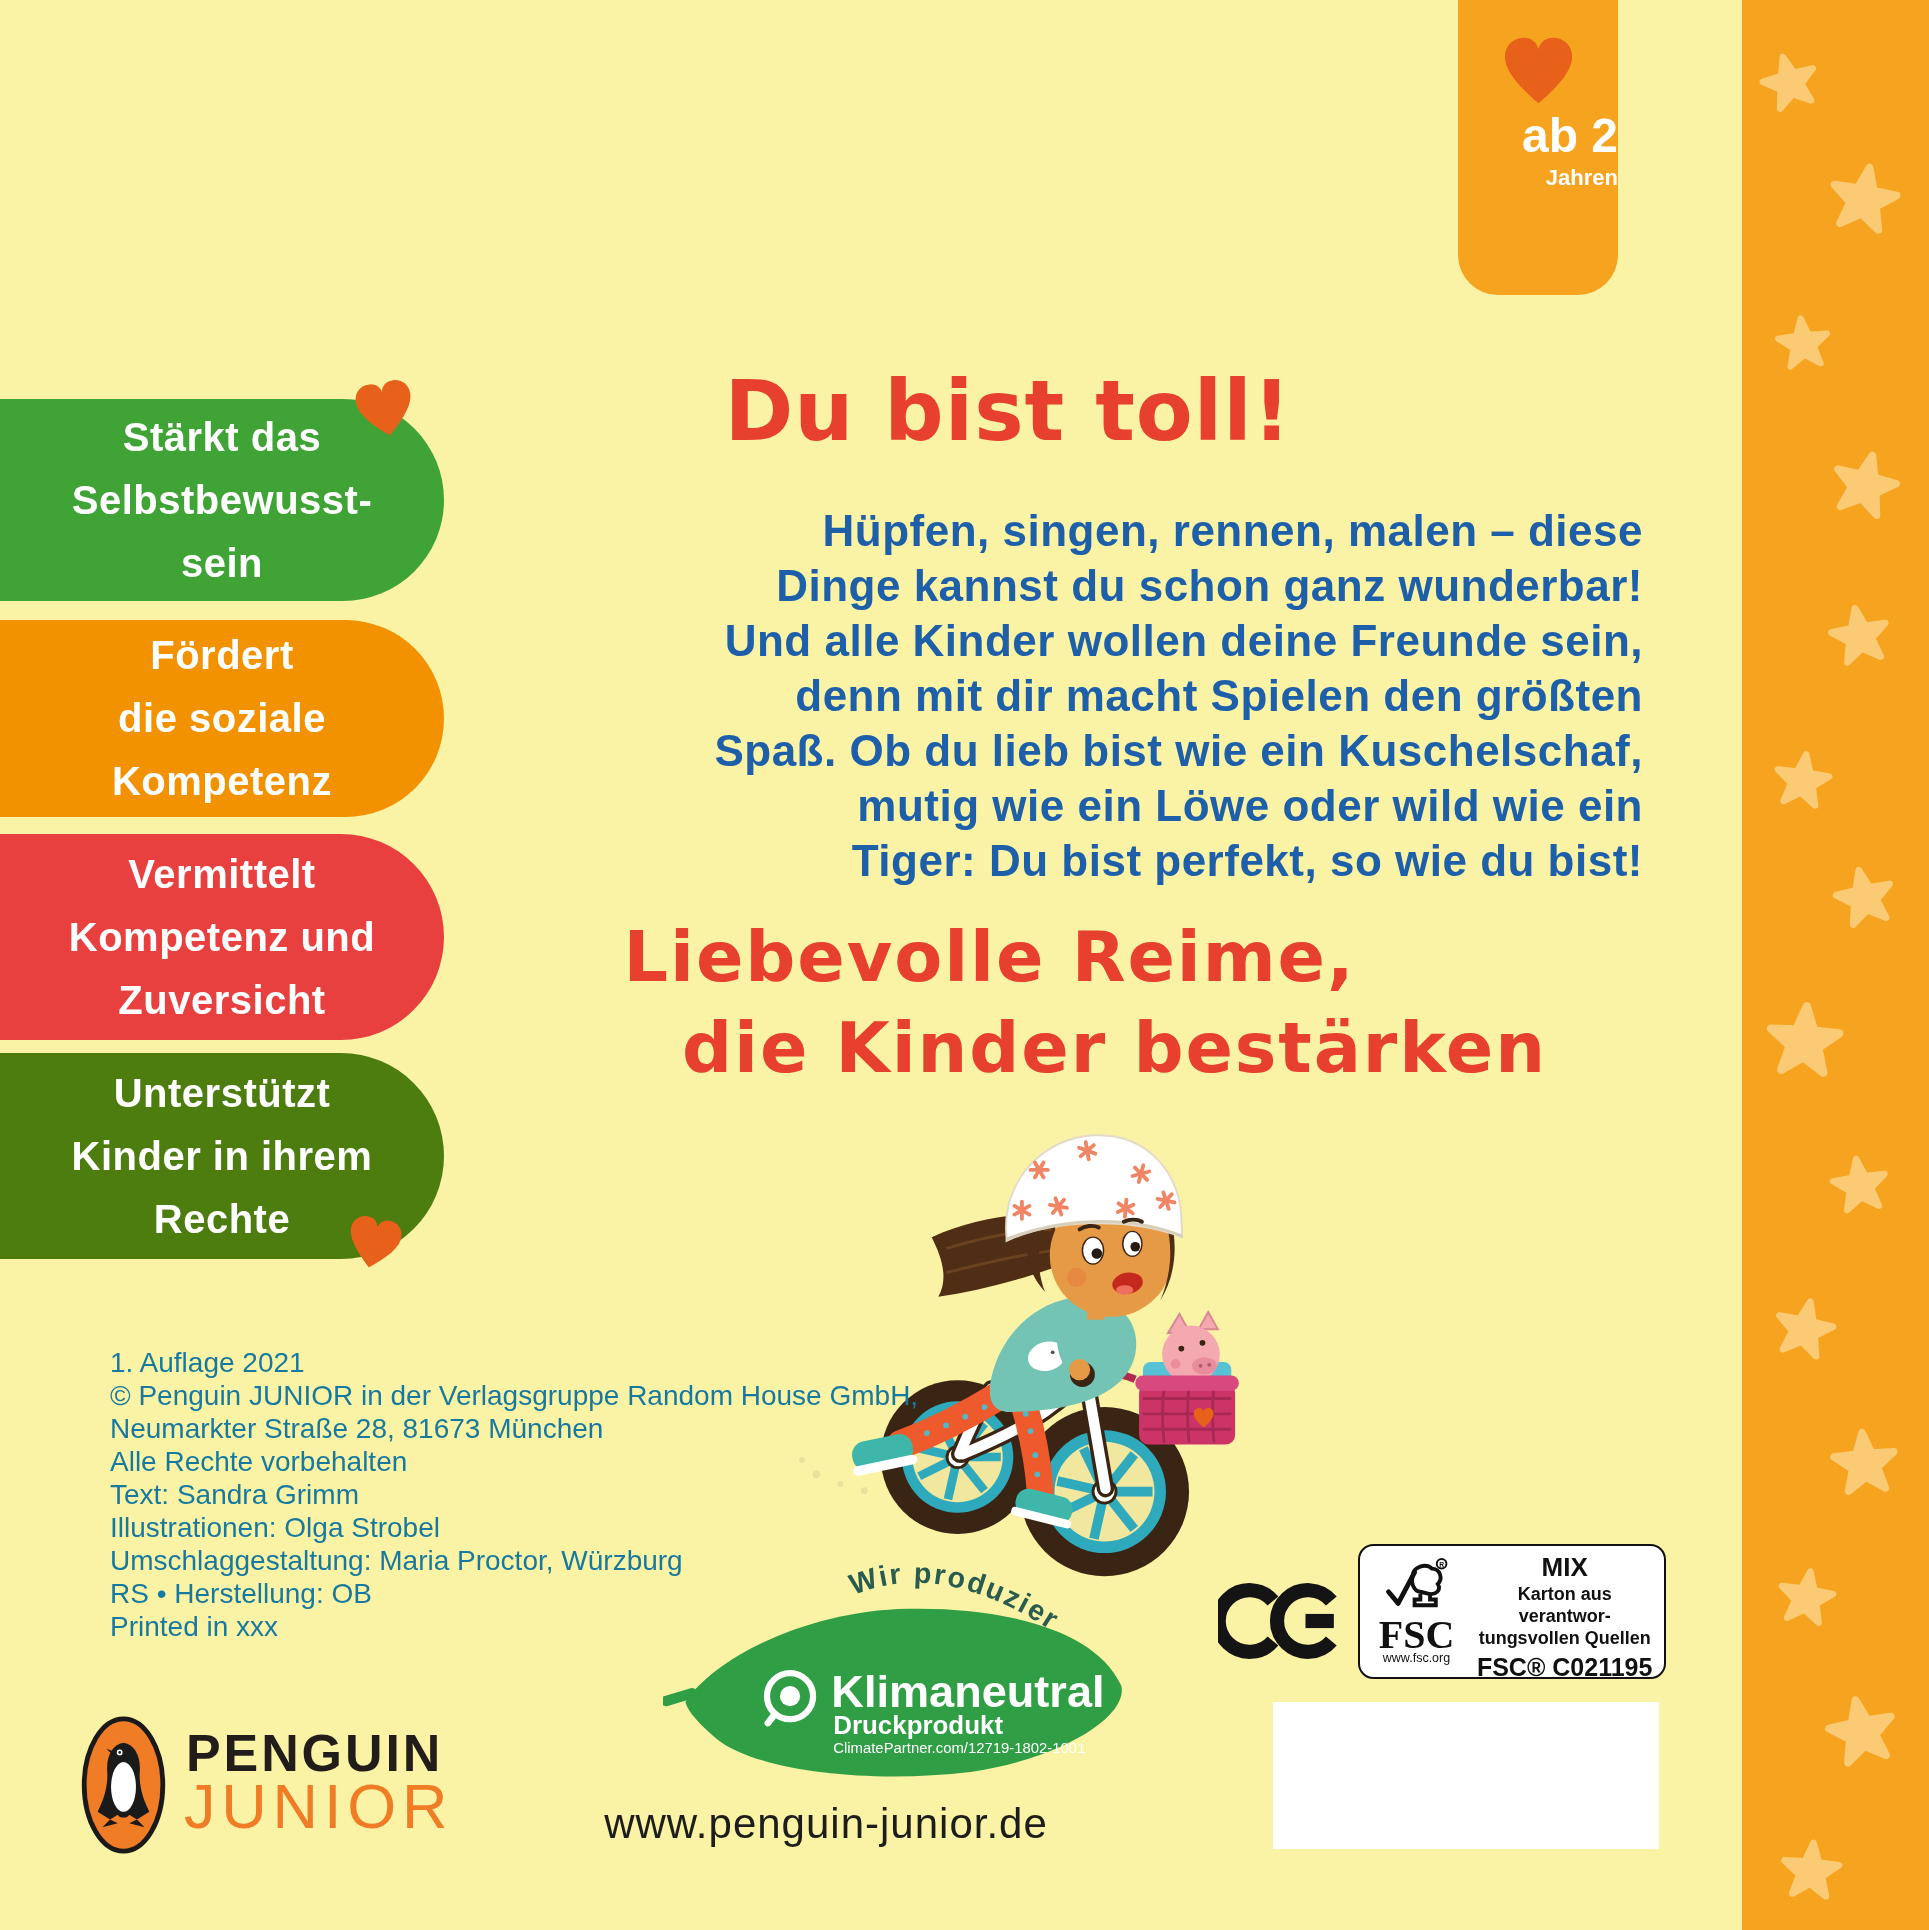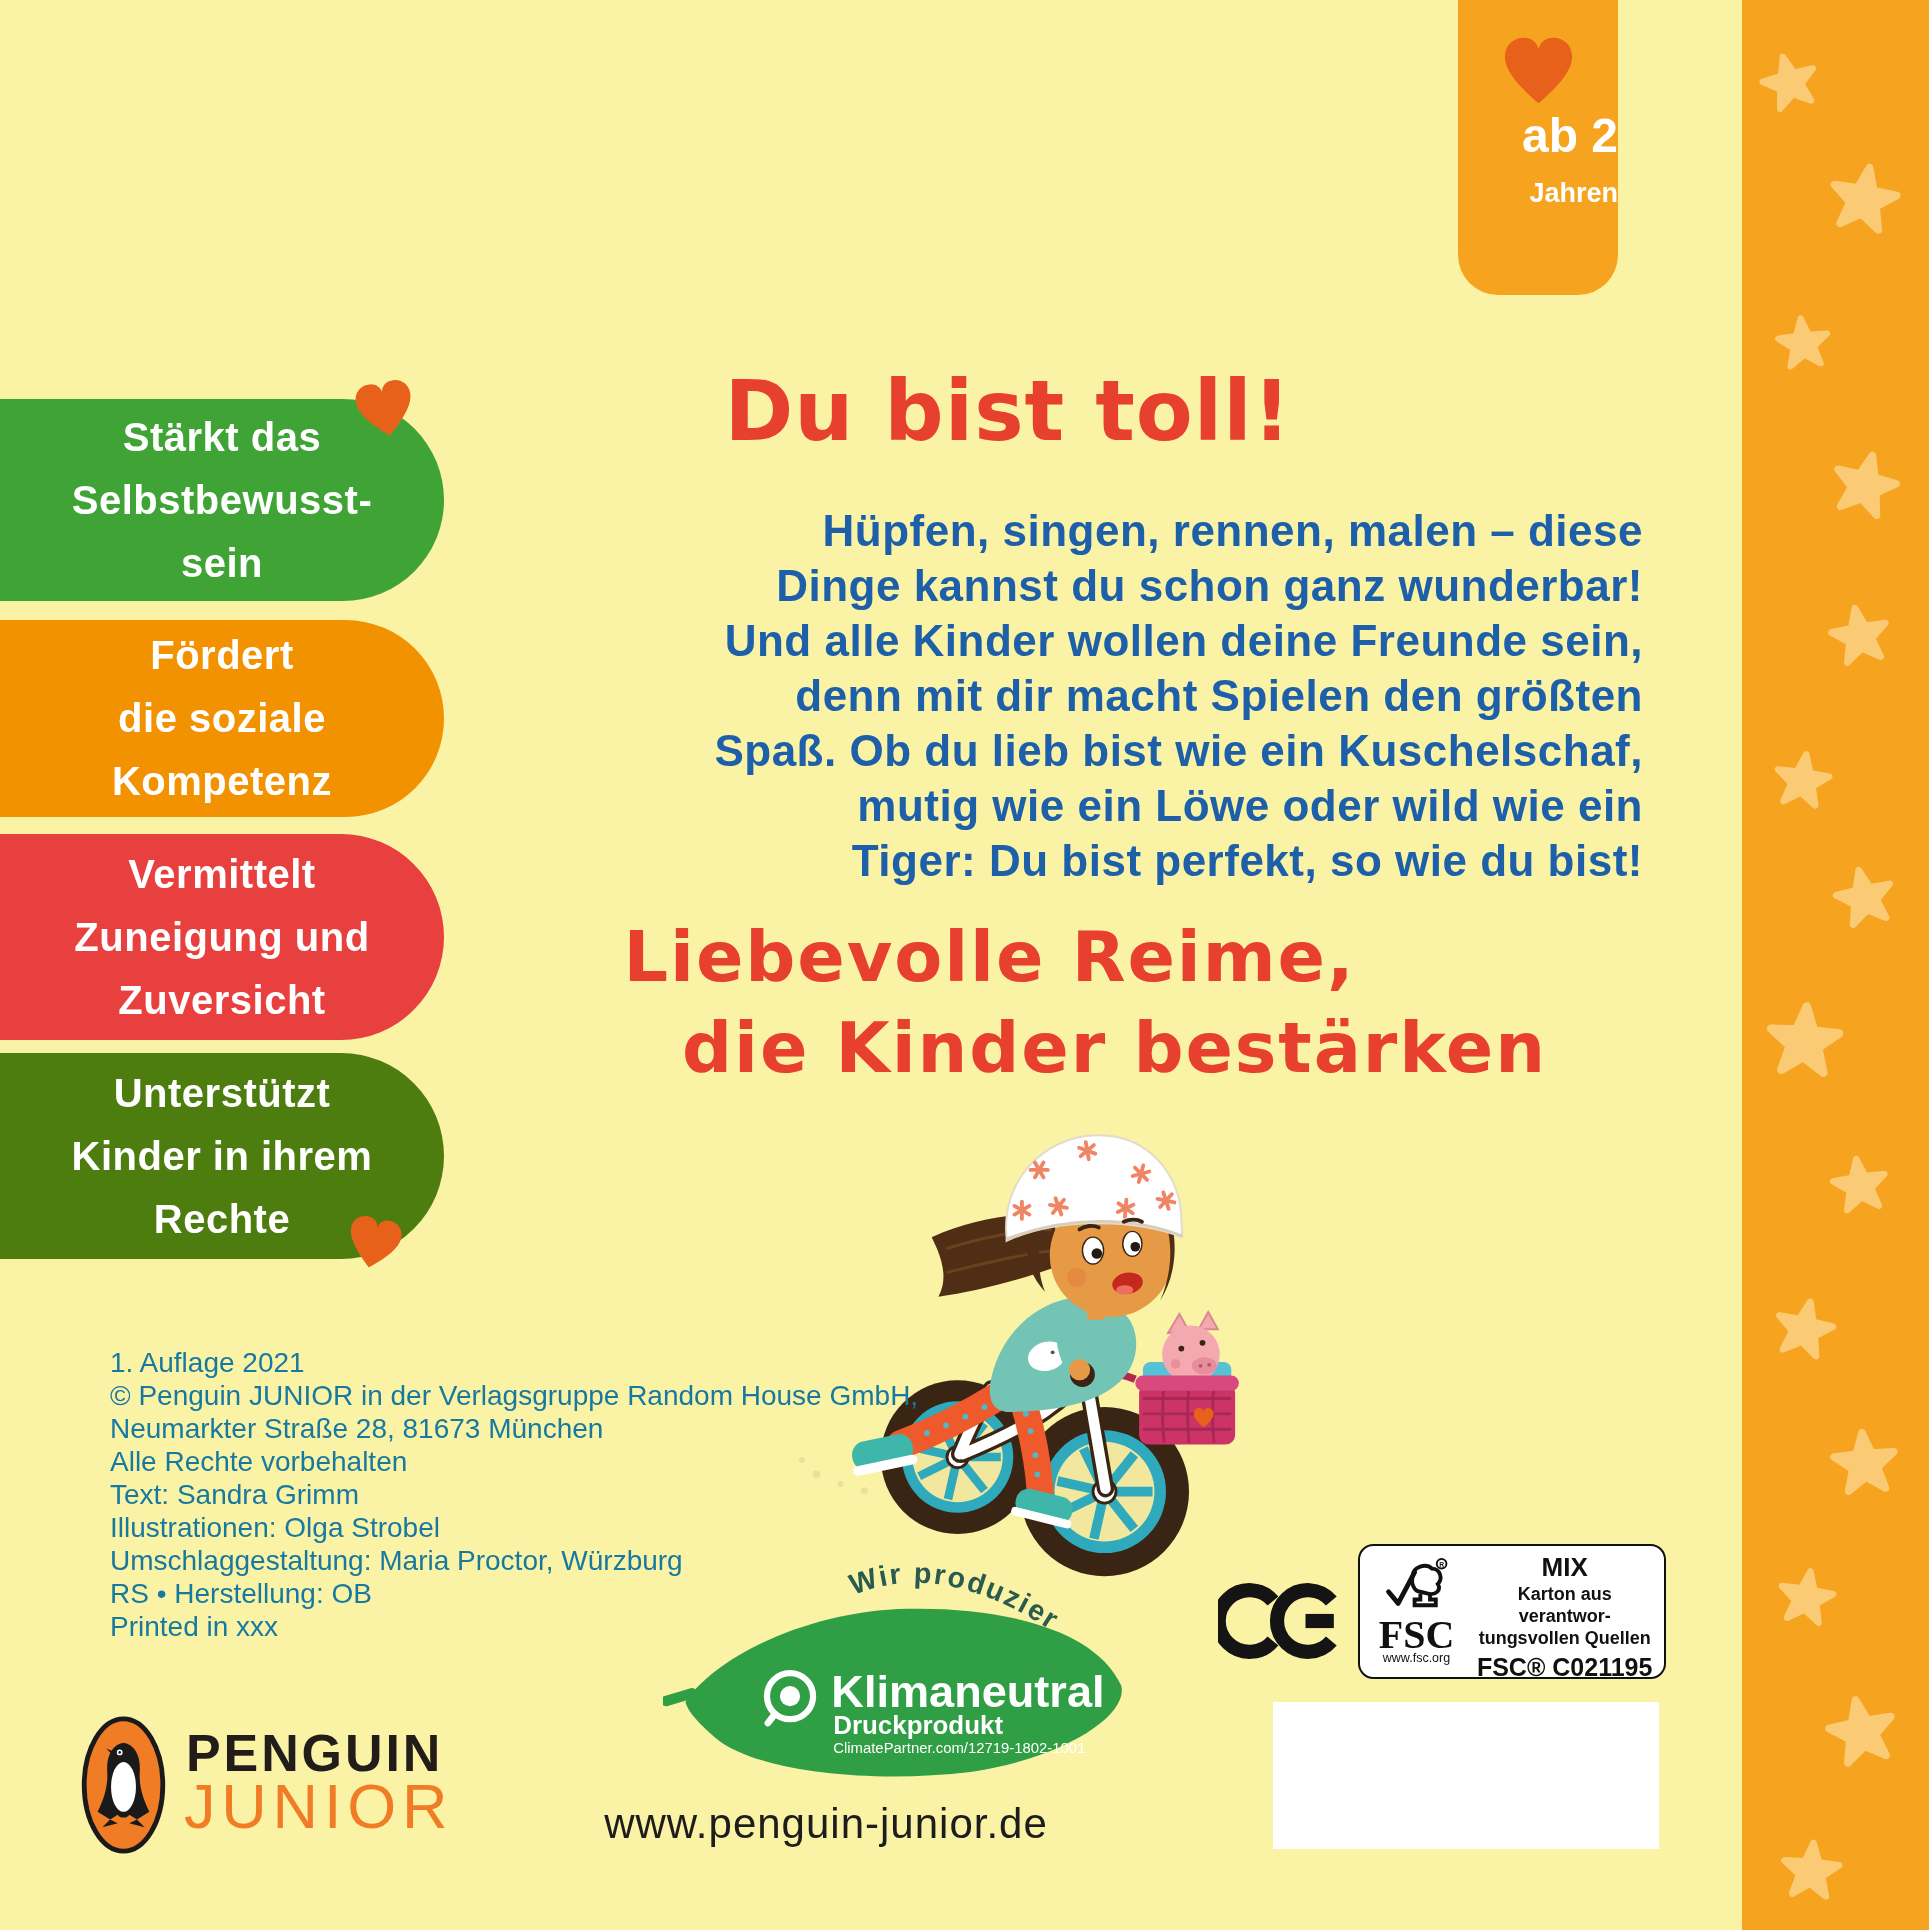--- a/index.html
+++ b/index.html
@@ -7,21 +7,21 @@
     position:relative;width:1929px;height:1930px;overflow:hidden;
     background:#FAF3A5;font-family:"Liberation Sans",sans-serif;
   }
   .abs{position:absolute;}
   
   #strip{left:1742px;top:0;width:187px;height:1930px;background:#F6A41F;}
   
   #age-tab{left:1458px;top:0;width:160px;height:295px;background:#F6A41F;
     border-radius:0 0 40px 40px;text-align:right;color:#fff;}
   #age-line1{left:0;top:108px;width:160px;font-size:48px;font-weight:800;}
-  #age-line2{left:0;top:165px;width:160px;font-size:27px;font-weight:700;margin-top:13px;}
+  #age-line2{left:0;top:165px;width:160px;font-size:22px;font-weight:700;}
   
   .pill{position:absolute;left:0;width:444px;border-radius:0 108px 108px 0;
     color:#fff;text-align:center;display:flex;flex-direction:column;justify-content:center;gap:12px;}
   .pill .ln{font-size:40px;line-height:51px;font-weight:700;letter-spacing:0.5px;}
   
   #title{left:403px;top:363px;width:1210px;text-align:center;color:#E8402F;
     font-size:83px;font-weight:800;letter-spacing:1px;font-family:"DejaVu Sans","Liberation Sans",sans-serif;}
   #paragraph{left:394px;top:503px;width:1249px;text-align:right;color:#1E5FAA;}
   #paragraph .pln{font-size:44px;line-height:55px;font-weight:700;letter-spacing:0.5px;}
   #subtitle1{left:394px;top:916px;width:1191px;text-align:center;color:#E8402F;
@@ -91,21 +91,21 @@
     <div class="ln">Selbstbewusst-</div>
     <div class="ln">sein</div>
   </div>
   <div class="pill" style="top: 620px; height: 197px; background: rgb(242, 146, 0);">
     <div class="ln">Fördert</div>
     <div class="ln">die soziale</div>
     <div class="ln">Kompetenz</div>
   </div>
   <div class="pill" style="top: 834px; height: 206px; background: rgb(232, 64, 62);">
     <div class="ln">Vermittelt</div>
-    <div class="ln">Zuneigung und</div>
+    <div class="ln">Kompetenz und</div>
     <div class="ln">Zuversicht</div>
   </div>
   <div class="pill" style="top: 1053px; height: 206px; background: #4d7c0f;">
     <div class="ln">Unterstützt</div>
     <div class="ln">Kinder in ihrem</div>
     <div class="ln">Rechte</div>
   </div>
 
   <svg class="abs" style="left:355px;top:382px;transform:rotate(-10deg)" width="60" height="54" viewBox="0 0 50 45">
     <use href="#heartpath" fill="#E8403E"></use>

